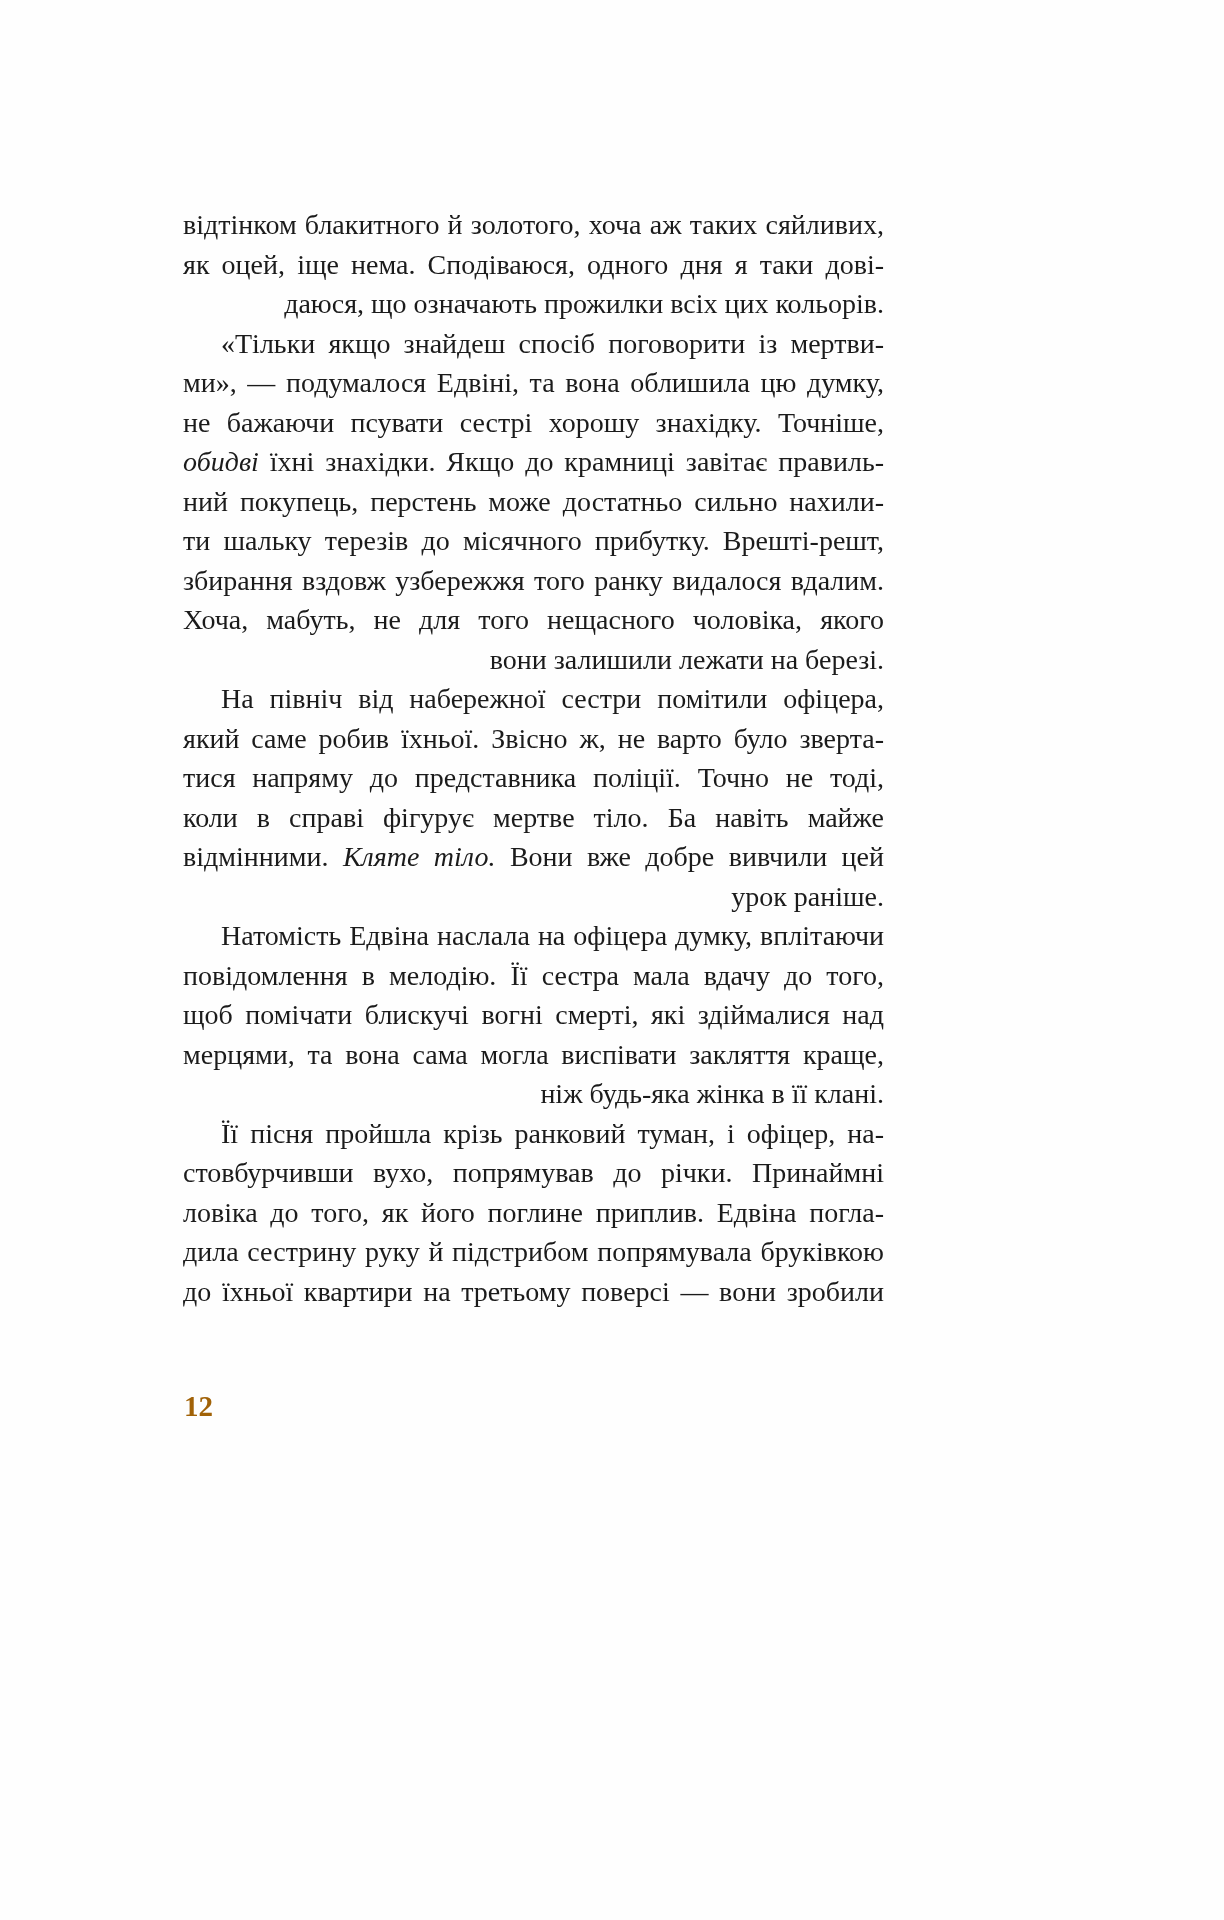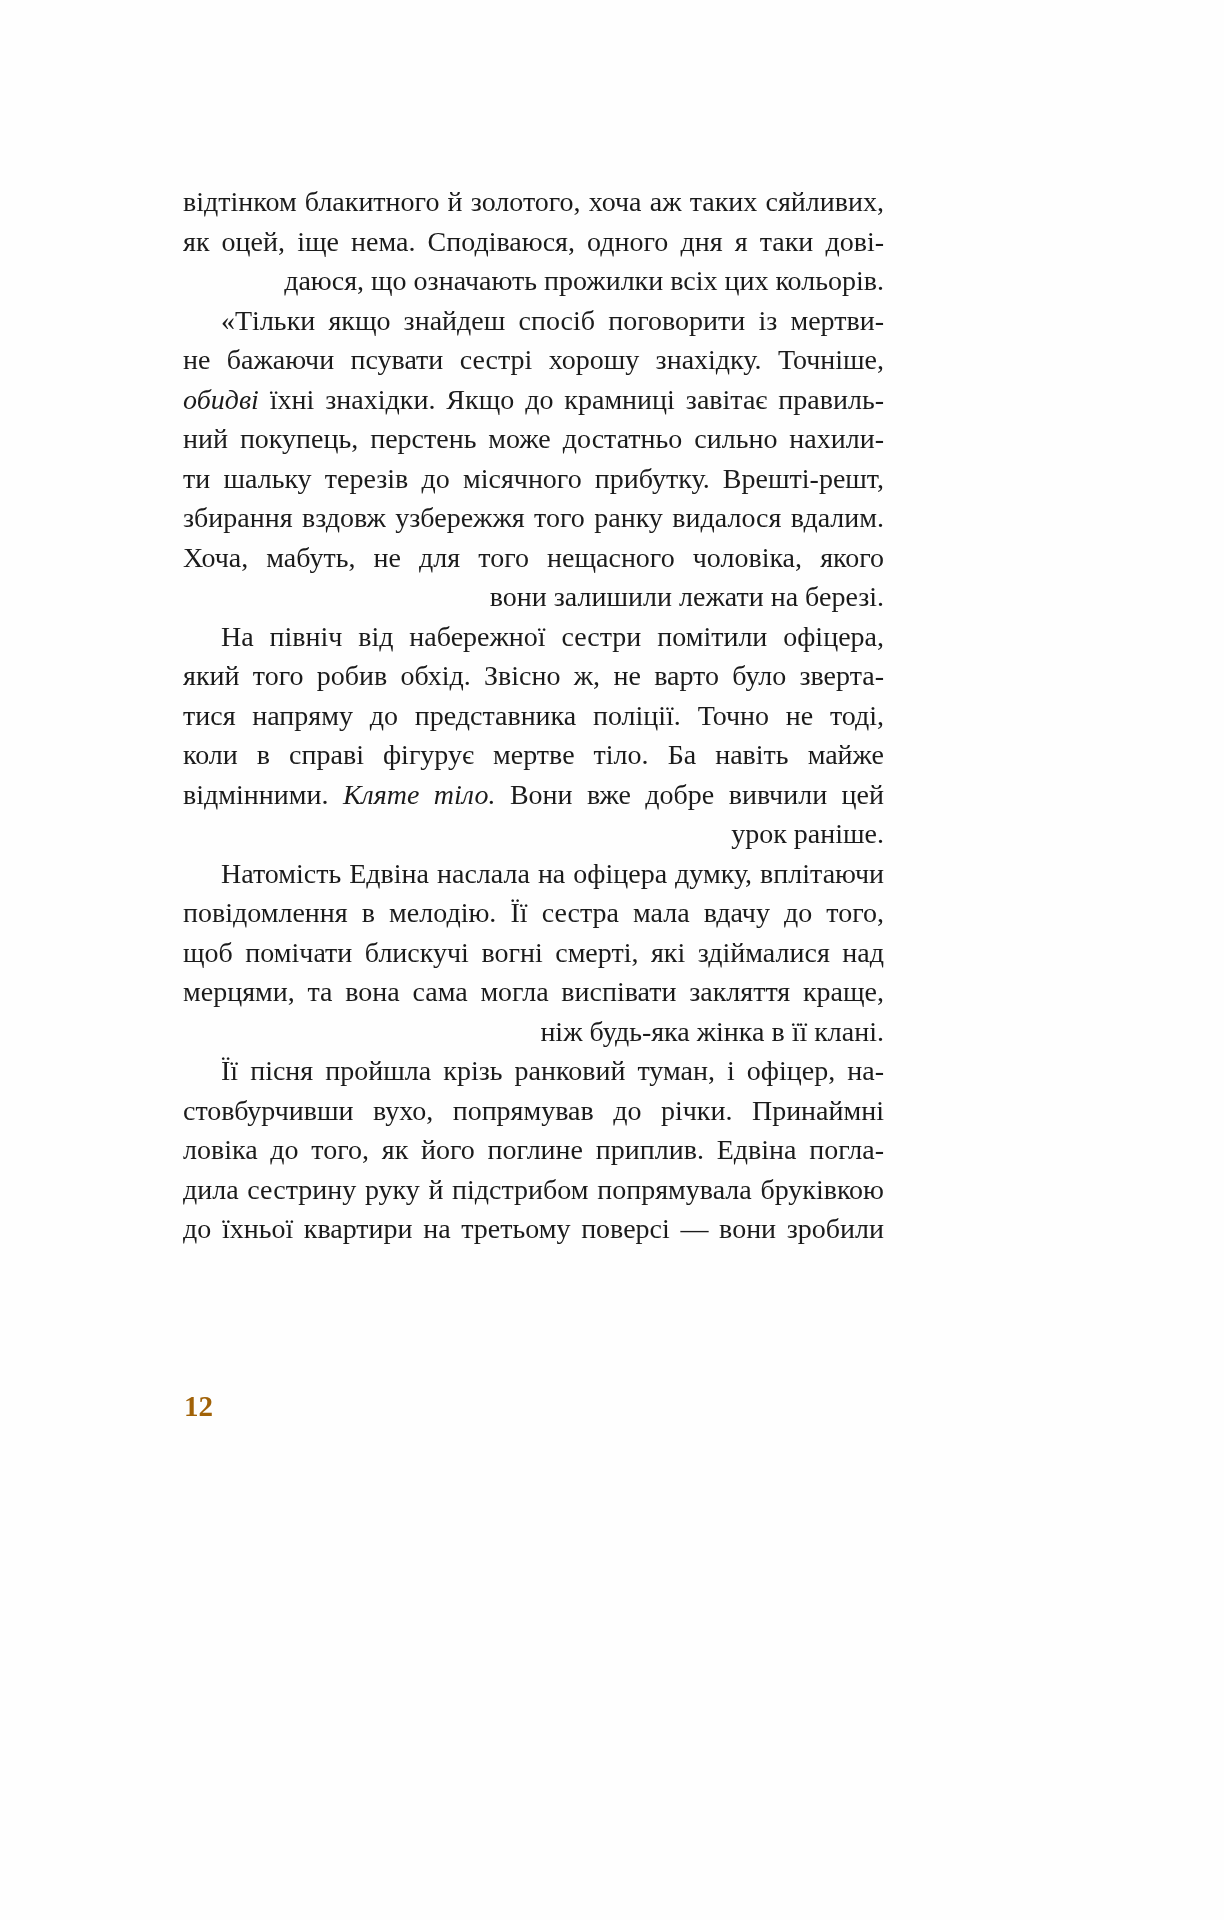--- a/index.html
+++ b/index.html
@@ -15,21 +15,21 @@
     color: #1b1b1b;
   }
   .page {
     position: absolute;
     inset: 0;
     background: #fefefe;
   }
   .text-block {
     position: absolute;
     left: 183px;
-    top: 182px;
+    top: 205px;
     width: 701px;
     font-size: 28px;
     line-height: 39.5px;
   }
   .line {
     text-align: right;
     white-space: normal;
   }
   .line.just {
     text-align: justify;
@@ -52,29 +52,30 @@
 </style>
 </head>
 <body>
 
 <div class="page">
   <div class="text-block">
       <div class="line just"><span>відтінком блакитного й золотого, хоча аж таких сяйливих,</span></div>
       <div class="line just"><span>як оцей, іще нема. Сподіваюся, одного дня я таки дові-</span></div>
       <div class="line"><span>даюся, що означають прожилки всіх цих кольорів.</span></div>
       <div class="line indent just"><span>«Тільки якщо знайдеш спосіб поговорити із мертви-</span></div>
+      <div class="line just"><span>ми», — подумалося Едвіні, та вона облишила цю думку,</span></div>
       <div class="line just"><span>не бажаючи псувати сестрі хорошу знахідку. Точніше,</span></div>
       <div class="line just"><em>обидві</em><span> їхні знахідки. Якщо до крамниці завітає правиль-</span></div>
       <div class="line just"><span>ний покупець, перстень може достатньо сильно нахили-</span></div>
       <div class="line just"><span>ти шальку терезів до місячного прибутку. Врешті-решт,</span></div>
       <div class="line just"><span>збирання вздовж узбережжя того ранку видалося вдалим.</span></div>
       <div class="line just"><span>Хоча, мабуть, не для того нещасного чоловіка, якого</span></div>
       <div class="line"><span>вони залишили лежати на березі.</span></div>
       <div class="line indent just"><span>На північ від набережної сестри помітили офіцера,</span></div>
-      <div class="line just"><span>який того робив обхід. Звісно ж, не варто було зверта-</span></div>
+      <div class="line just"><span>який саме робив їхньої. Звісно ж, не варто було зверта-</span></div>
       <div class="line just"><span>тися напряму до представника поліції. Точно не тоді,</span></div>
       <div class="line just"><span>коли в справі фігурує мертве тіло. Ба навіть майже</span></div>
       <div class="line just"><span>відмінними. </span><em>Кляте тіло.</em><span> Вони вже добре вивчили цей</span></div>
       <div class="line"><span>урок раніше.</span></div>
       <div class="line indent just"><span>Натомість Едвіна наслала на офіцера думку, вплітаючи</span></div>
       <div class="line just"><span>повідомлення в мелодію. Її сестра мала вдачу до того,</span></div>
       <div class="line just"><span>щоб помічати блискучі вогні смерті, які здіймалися над</span></div>
       <div class="line just"><span>мерцями, та вона сама могла виспівати закляття краще,</span></div>
       <div class="line"><span>ніж будь-яка жінка в її клані.</span></div>
       <div class="line indent just"><span>Її пісня пройшла крізь ранковий туман, і офіцер, на-</span></div>

